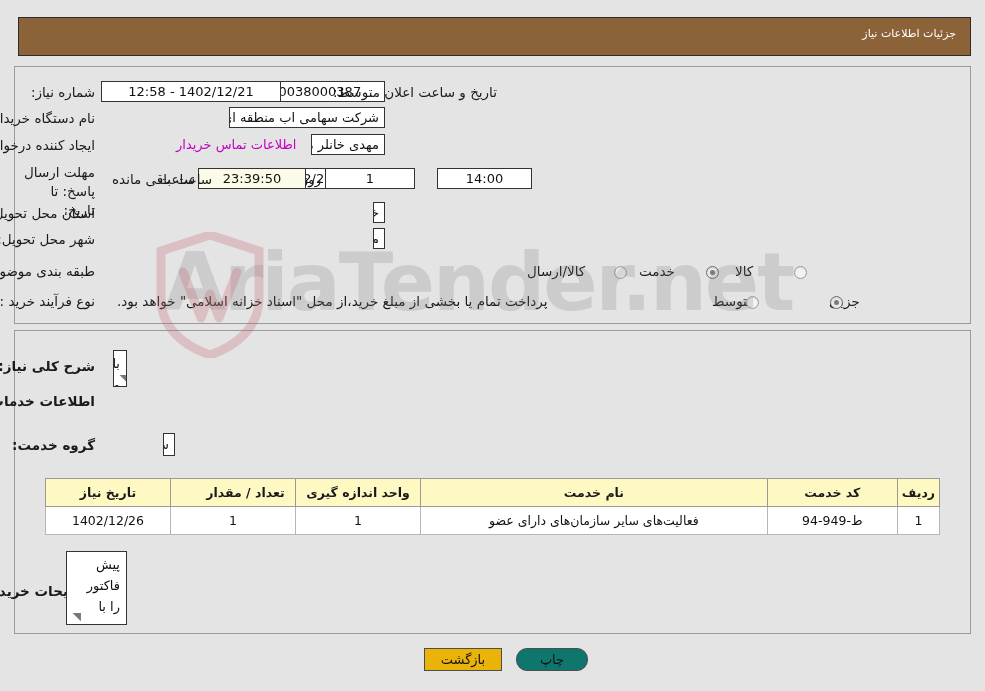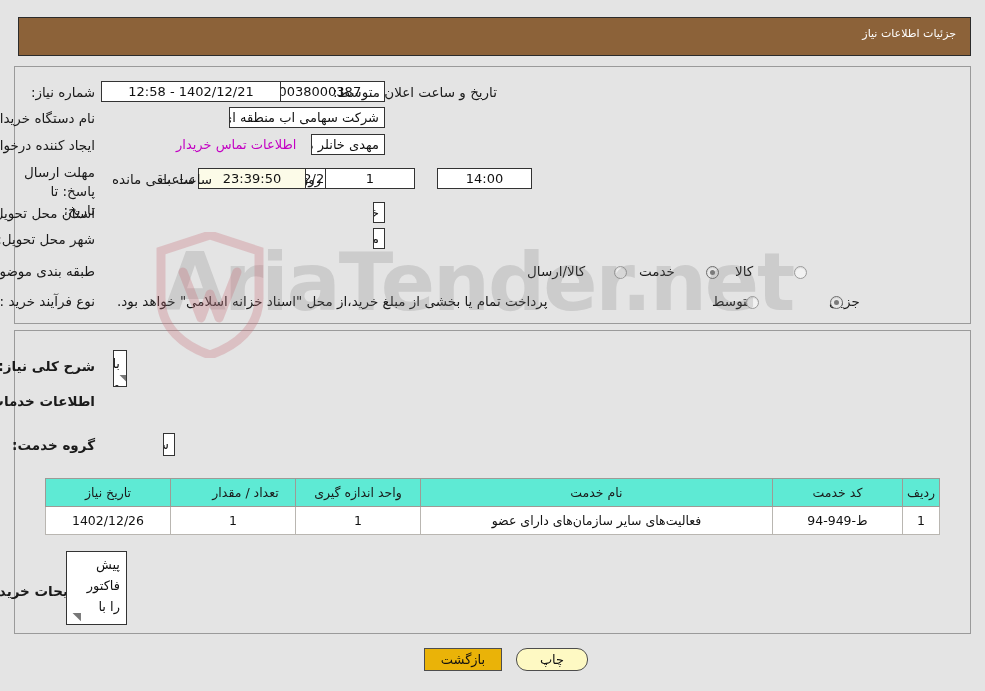--- a/index.html
+++ b/index.html
@@ -160,24 +160,24 @@
   #tbl {
     position: absolute;
     left: 45px; top: 478px;
     width: 895px;
     border-collapse: collapse;
     font-size: 12.5px;
     z-index: 3;
     background: #fff;
   }
   #tbl th {
-    background: #5eead4;
+    background: #fef9c3;
     border: 1px solid #9d9a95;
     color: #1a1a1a;
-    font-weight: normal;
+    font-weight: bold;
     padding: 6px 4px;
     text-align: center;
     white-space: nowrap;
   }
   #tbl td {
     background: #ffffff;
     border: 1px solid #b9b6b1;
     color: #111;
     padding: 6px 4px;
     text-align: center;
@@ -190,21 +190,21 @@
     height: 23px;
     border: 1px solid #4d4d4d;
     font-size: 13px;
     font-family: "DejaVu Sans", "Liberation Sans", sans-serif;
     color: #111111;
     cursor: pointer;
     text-align: center;
     line-height: 21px;
     z-index: 3;
   }
-  #btn-print  { left: 516px; top: 648px; width: 72px; background: #fef9c3; border-radius: 11px; }
+  #btn-print  { left: 516px; top: 648px; width: 72px; background: #0f766e; border-radius: 11px; }
   #btn-back   { left: 424px; top: 648px; width: 78px; background: #eab308; }
 </style>
 </head>
 <body>
 
 <div id="page">
 
   <div id="watermark">
     <div id="wm-text">AriaTender.net</div>
     <svg id="wm-shield" viewBox="0 0 108 126">

